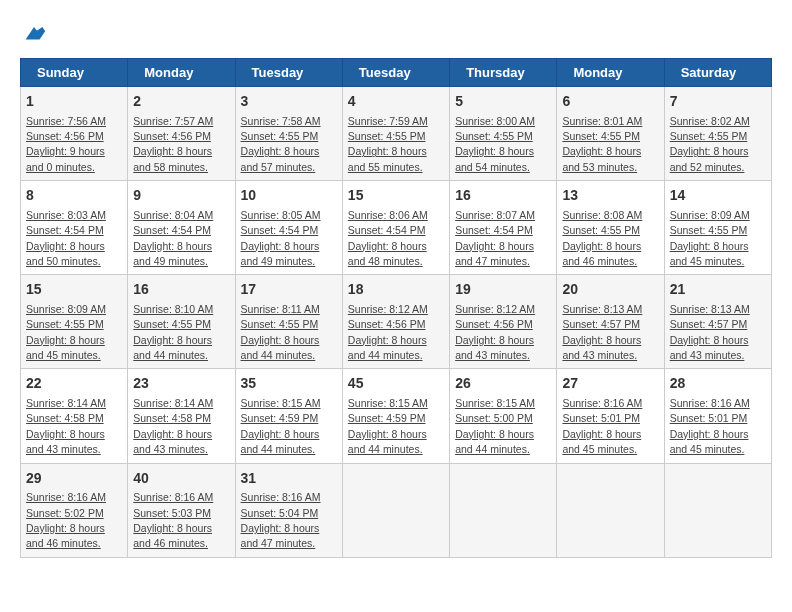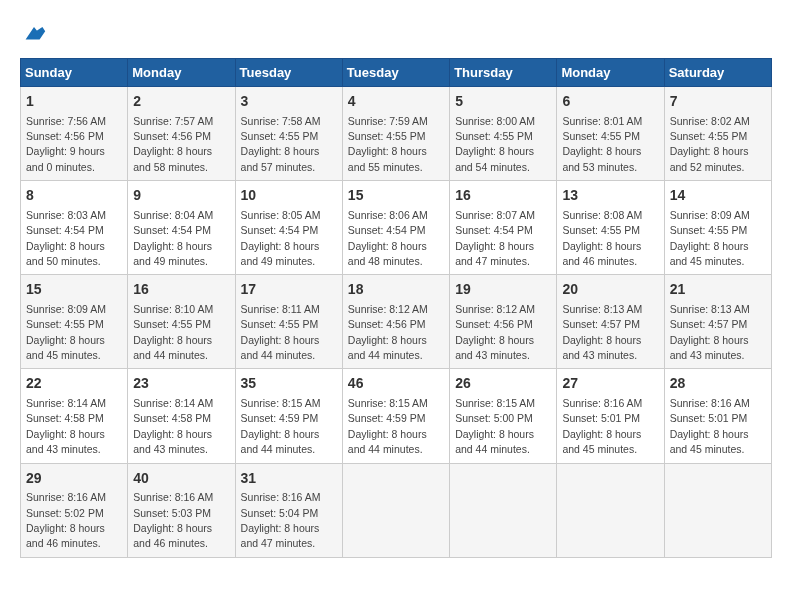--- a/index.html
+++ b/index.html
@@ -38,21 +38,21 @@
       color: #555;
     }
     .calendar-table {
       width: 100%;
       border-collapse: collapse;
       font-size: 11px;
     }
     .calendar-table thead th {
       background-color: #2060a0;
       color: white;
-      padding: 6px 4px;
+      padding: 6px 16px;
       text-align: left;
       font-size: 13px;
       font-weight: bold;
       border: 1px solid #1a4e8a;
     }
     .calendar-table tbody td {
       vertical-align: top;
       padding: 5px 5px;
       border: 1px solid #ccc;
       background: #fff;
@@ -66,20 +66,21 @@
     .day-number {
       font-size: 14px;
       font-weight: bold;
       color: #333;
       display: block;
       margin-bottom: 2px;
     }
     .day-info {
       color: #444;
       font-size: 10.5px;
+      text-decoration: underline;
     }
     .empty-cell {
       background: #f9f9f9;
     }
   </style>
 </head>
 <body>
 
 <div class="header-area">
   <div class="logo">
@@ -136,21 +137,21 @@
         <td><span class="day-number">17</span><span class="day-info">Sunrise: 8:11 AM<br>Sunset: 4:55 PM<br>Daylight: 8 hours and 44 minutes.</span></td>
         <td><span class="day-number">18</span><span class="day-info">Sunrise: 8:12 AM<br>Sunset: 4:56 PM<br>Daylight: 8 hours and 44 minutes.</span></td>
         <td><span class="day-number">19</span><span class="day-info">Sunrise: 8:12 AM<br>Sunset: 4:56 PM<br>Daylight: 8 hours and 43 minutes.</span></td>
         <td><span class="day-number">20</span><span class="day-info">Sunrise: 8:13 AM<br>Sunset: 4:57 PM<br>Daylight: 8 hours and 43 minutes.</span></td>
         <td><span class="day-number">21</span><span class="day-info">Sunrise: 8:13 AM<br>Sunset: 4:57 PM<br>Daylight: 8 hours and 43 minutes.</span></td>
       </tr>
       <tr>
         <td><span class="day-number">22</span><span class="day-info">Sunrise: 8:14 AM<br>Sunset: 4:58 PM<br>Daylight: 8 hours and 43 minutes.</span></td>
         <td><span class="day-number">23</span><span class="day-info">Sunrise: 8:14 AM<br>Sunset: 4:58 PM<br>Daylight: 8 hours and 43 minutes.</span></td>
         <td><span class="day-number">35</span><span class="day-info">Sunrise: 8:15 AM<br>Sunset: 4:59 PM<br>Daylight: 8 hours and 44 minutes.</span></td>
-        <td><span class="day-number">46</span><span class="day-info">Sunrise: 8:15 AM<br>Sunset: 4:59 PM<br>Daylight: 8 hours and 44 minutes.</span></td>
+        <td><span class="day-number">45</span><span class="day-info">Sunrise: 8:15 AM<br>Sunset: 4:59 PM<br>Daylight: 8 hours and 44 minutes.</span></td>
         <td><span class="day-number">26</span><span class="day-info">Sunrise: 8:15 AM<br>Sunset: 5:00 PM<br>Daylight: 8 hours and 44 minutes.</span></td>
         <td><span class="day-number">27</span><span class="day-info">Sunrise: 8:16 AM<br>Sunset: 5:01 PM<br>Daylight: 8 hours and 45 minutes.</span></td>
         <td><span class="day-number">28</span><span class="day-info">Sunrise: 8:16 AM<br>Sunset: 5:01 PM<br>Daylight: 8 hours and 45 minutes.</span></td>
       </tr>
       <tr>
         <td><span class="day-number">29</span><span class="day-info">Sunrise: 8:16 AM<br>Sunset: 5:02 PM<br>Daylight: 8 hours and 46 minutes.</span></td>
         <td><span class="day-number">40</span><span class="day-info">Sunrise: 8:16 AM<br>Sunset: 5:03 PM<br>Daylight: 8 hours and 46 minutes.</span></td>
         <td><span class="day-number">31</span><span class="day-info">Sunrise: 8:16 AM<br>Sunset: 5:04 PM<br>Daylight: 8 hours and 47 minutes.</span></td>
         <td class="empty-cell"></td>
         <td class="empty-cell"></td>

